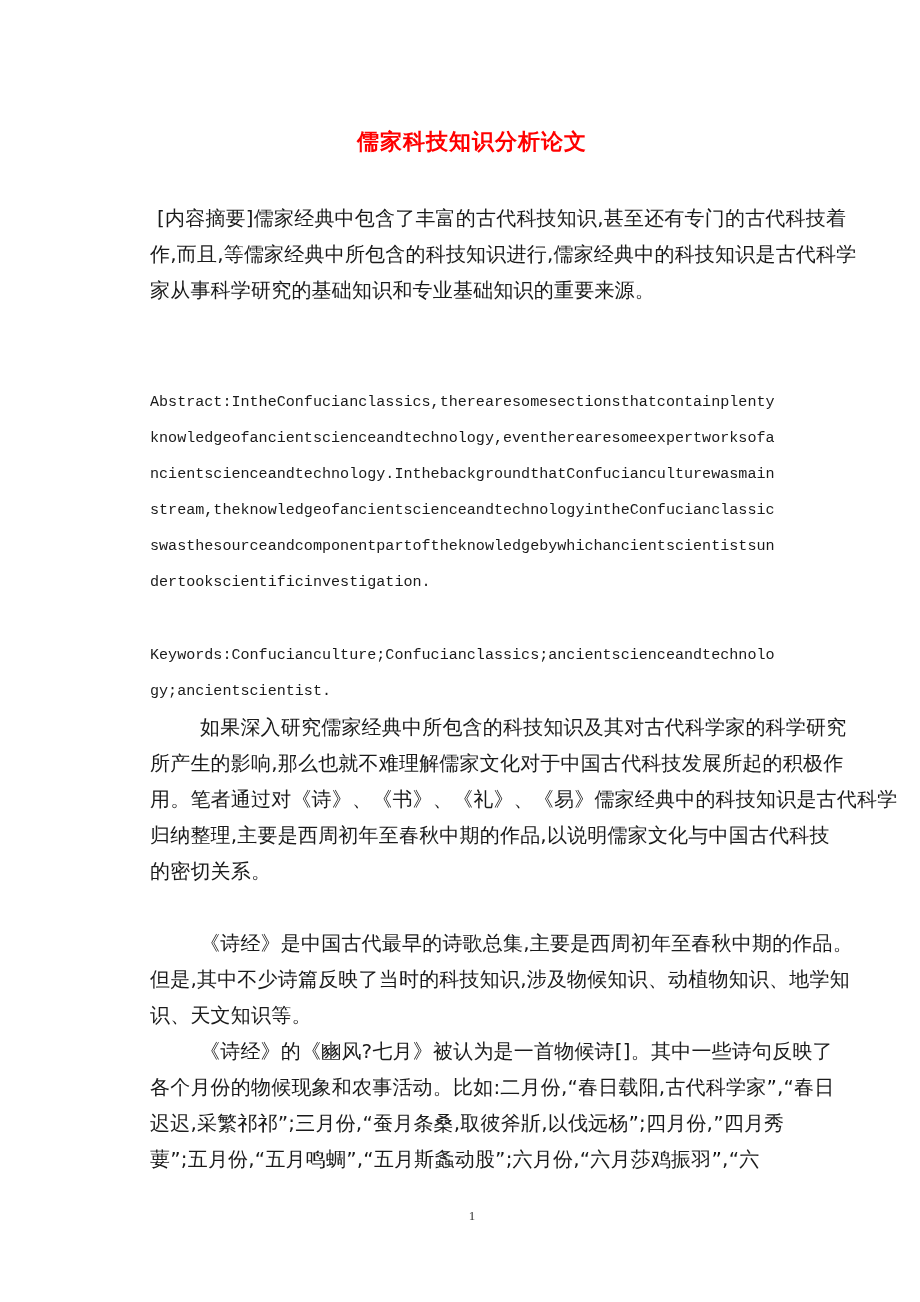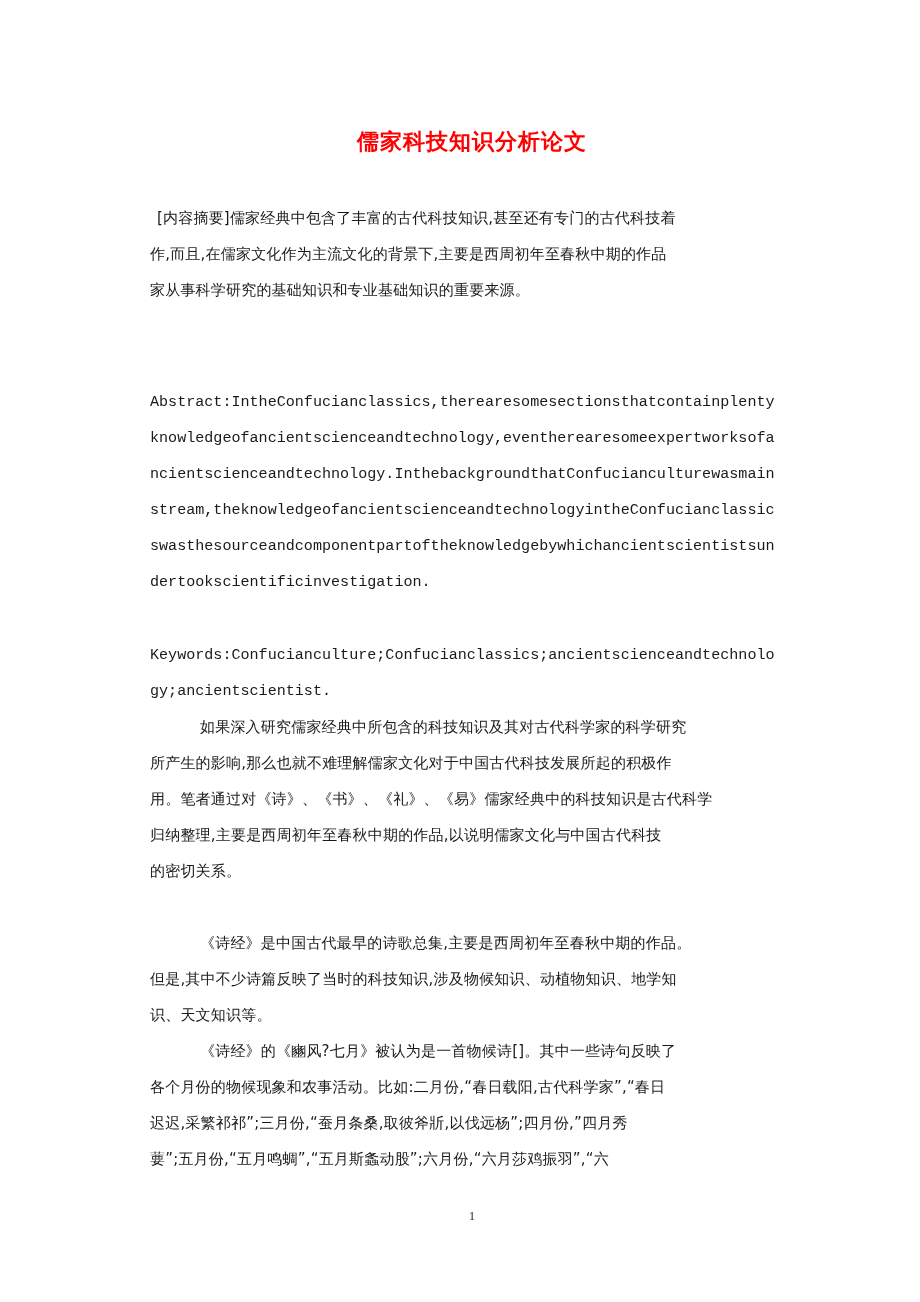--- a/index.html
+++ b/index.html
@@ -38,21 +38,21 @@
       position: absolute;
       left: 138px;
       width: 650px;
       white-space: nowrap;
       font-size: 16.5px;
       line-height: 24px;
       letter-spacing: 0.2px;
     }
     .line.cjk {
       font-family: "DejaVu Sans", "Liberation Sans", sans-serif;
-      font-size: 15px;
+      font-size: 20px;
     }
     .line.latin {
       font-family: "Liberation Mono", "DejaVu Sans Mono", monospace;
       font-size: 15.4px;
       letter-spacing: 0px;
       transform: scaleX(0.98);
       transform-origin: left center;
     }
     .indent { left: 188px; }
     .indent-small { left: 145px; }
@@ -69,21 +69,21 @@
   </style>
 </head>
 <body>
 
 <div class="page">
 
   <div class="title">儒家科技知识分析论文</div>
 
   <div>
     <div class="line cjk indent-small" style="top:206px">[内容摘要]儒家经典中包含了丰富的古代科技知识,甚至还有专门的古代科技着</div>
-    <div class="line cjk" style="top:242px">作,而且,在儒家文化作为主流文化的背景下,主要是西周初年至春秋中期的作品</div>
+    <div class="line cjk" style="top:242px">作,而且,等儒家经典中所包含的科技知识进行,儒家经典中的科技知识是古代科学</div>
     <div class="line cjk" style="top:278px">家从事科学研究的基础知识和专业基础知识的重要来源。</div>
   </div>
 
 
   <div>
     <div class="line latin" style="top:390px">Abstract:IntheConfucianclassics,therearesomesectionsthatcontainplenty</div>
     <div class="line latin" style="top:426px">knowledgeofancientscienceandtechnology,eventherearesomeexpertworksofa</div>
     <div class="line latin" style="top:462px">ncientscienceandtechnology.InthebackgroundthatConfucianculturewasmain</div>
     <div class="line latin" style="top:498px">stream,theknowledgeofancientscienceandtechnologyintheConfucianclassic</div>
     <div class="line latin" style="top:534px">swasthesourceandcomponentpartoftheknowledgebywhichancientscientistsun</div>

